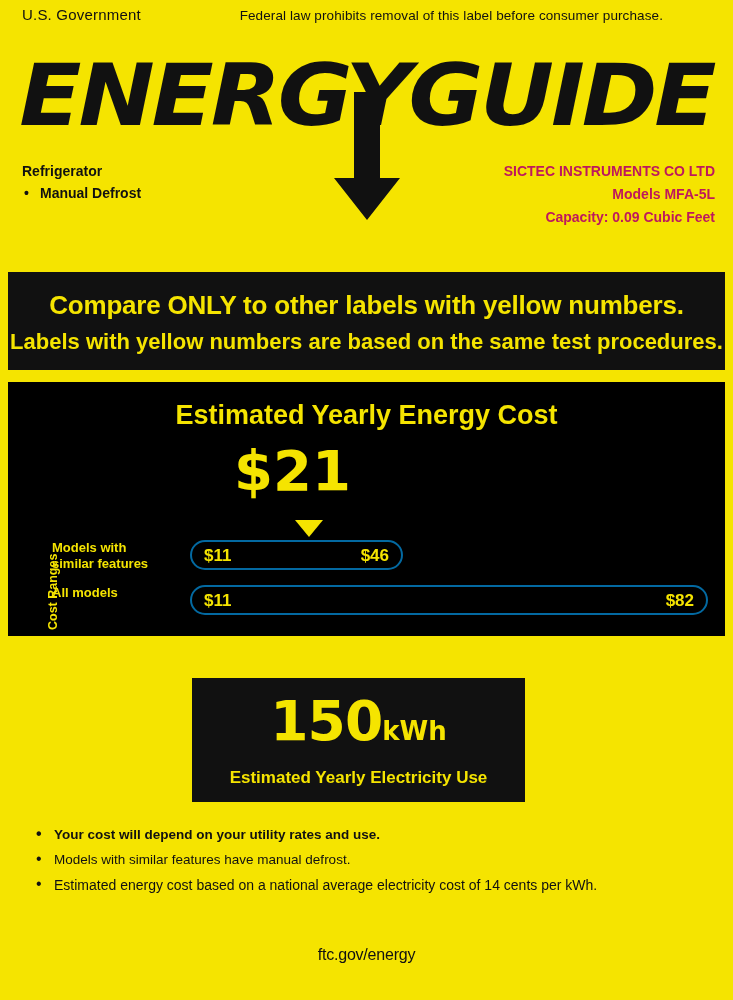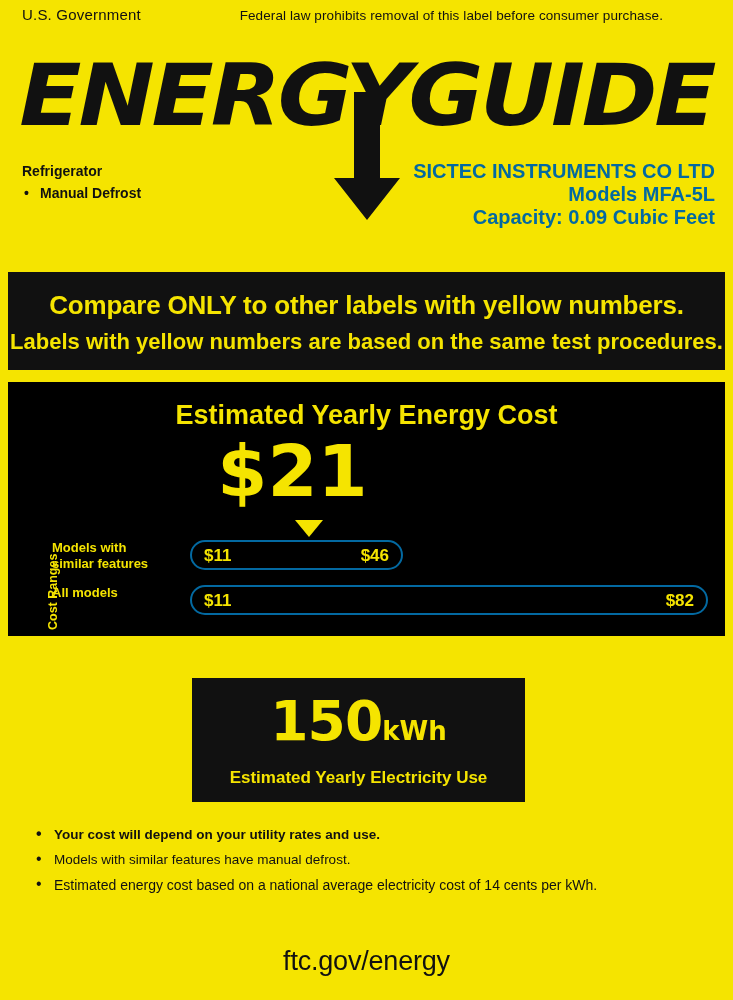--- a/index.html
+++ b/index.html
@@ -93,23 +93,23 @@
     content: "\2022";
     position: absolute;
     left: 2px;
     top: 0;
   }
   .prod-right {
     position: absolute;
     right: 18px;
     top: 160px;
     text-align: right;
-    font-size: 20px;
-    font-weight: bold;
-    color: #0369a1;
+    font-size: 14px;
+    font-weight: bold;
+    color: #be185d;
     line-height: 23px;
     margin-left: 44px;
   }
 
   
   .compare-band {
     position: absolute;
     left: 8px;
     top: 272px;
     width: 717px;
@@ -150,21 +150,21 @@
     font-weight: bold;
     color: #f5e400;
   }
   .cost-amount {
     position: absolute;
     top: 46px;
     left: 0;
     width: 569px;
     text-align: center;
     font-family: "DejaVu Sans", sans-serif;
-    font-size: 72px;
+    font-size: 56px;
     line-height: 86px;
     font-weight: bold;
     color: #f5e400;
   }
   .cost-marker {
     position: absolute;
     top: 138px;
     left: 287px;
     width: 0;
     height: 0;
@@ -280,21 +280,21 @@
   .notes .n1 { font-size: 13.5px; }
   .notes .n2 { font-size: 13.5px; }
   .notes .n3 { font-size: 14px; }
 
   .ftc {
     position: absolute;
     left: 0;
     top: 946px;
     width: 733px;
     text-align: center;
-    font-size: 27px;
+    font-size: 16px;
     color: #111;
     letter-spacing: -0.2px;
   }
 </style>
 </head>
 <body>
 
 <div id="label">
 
   <div class="top-row">

